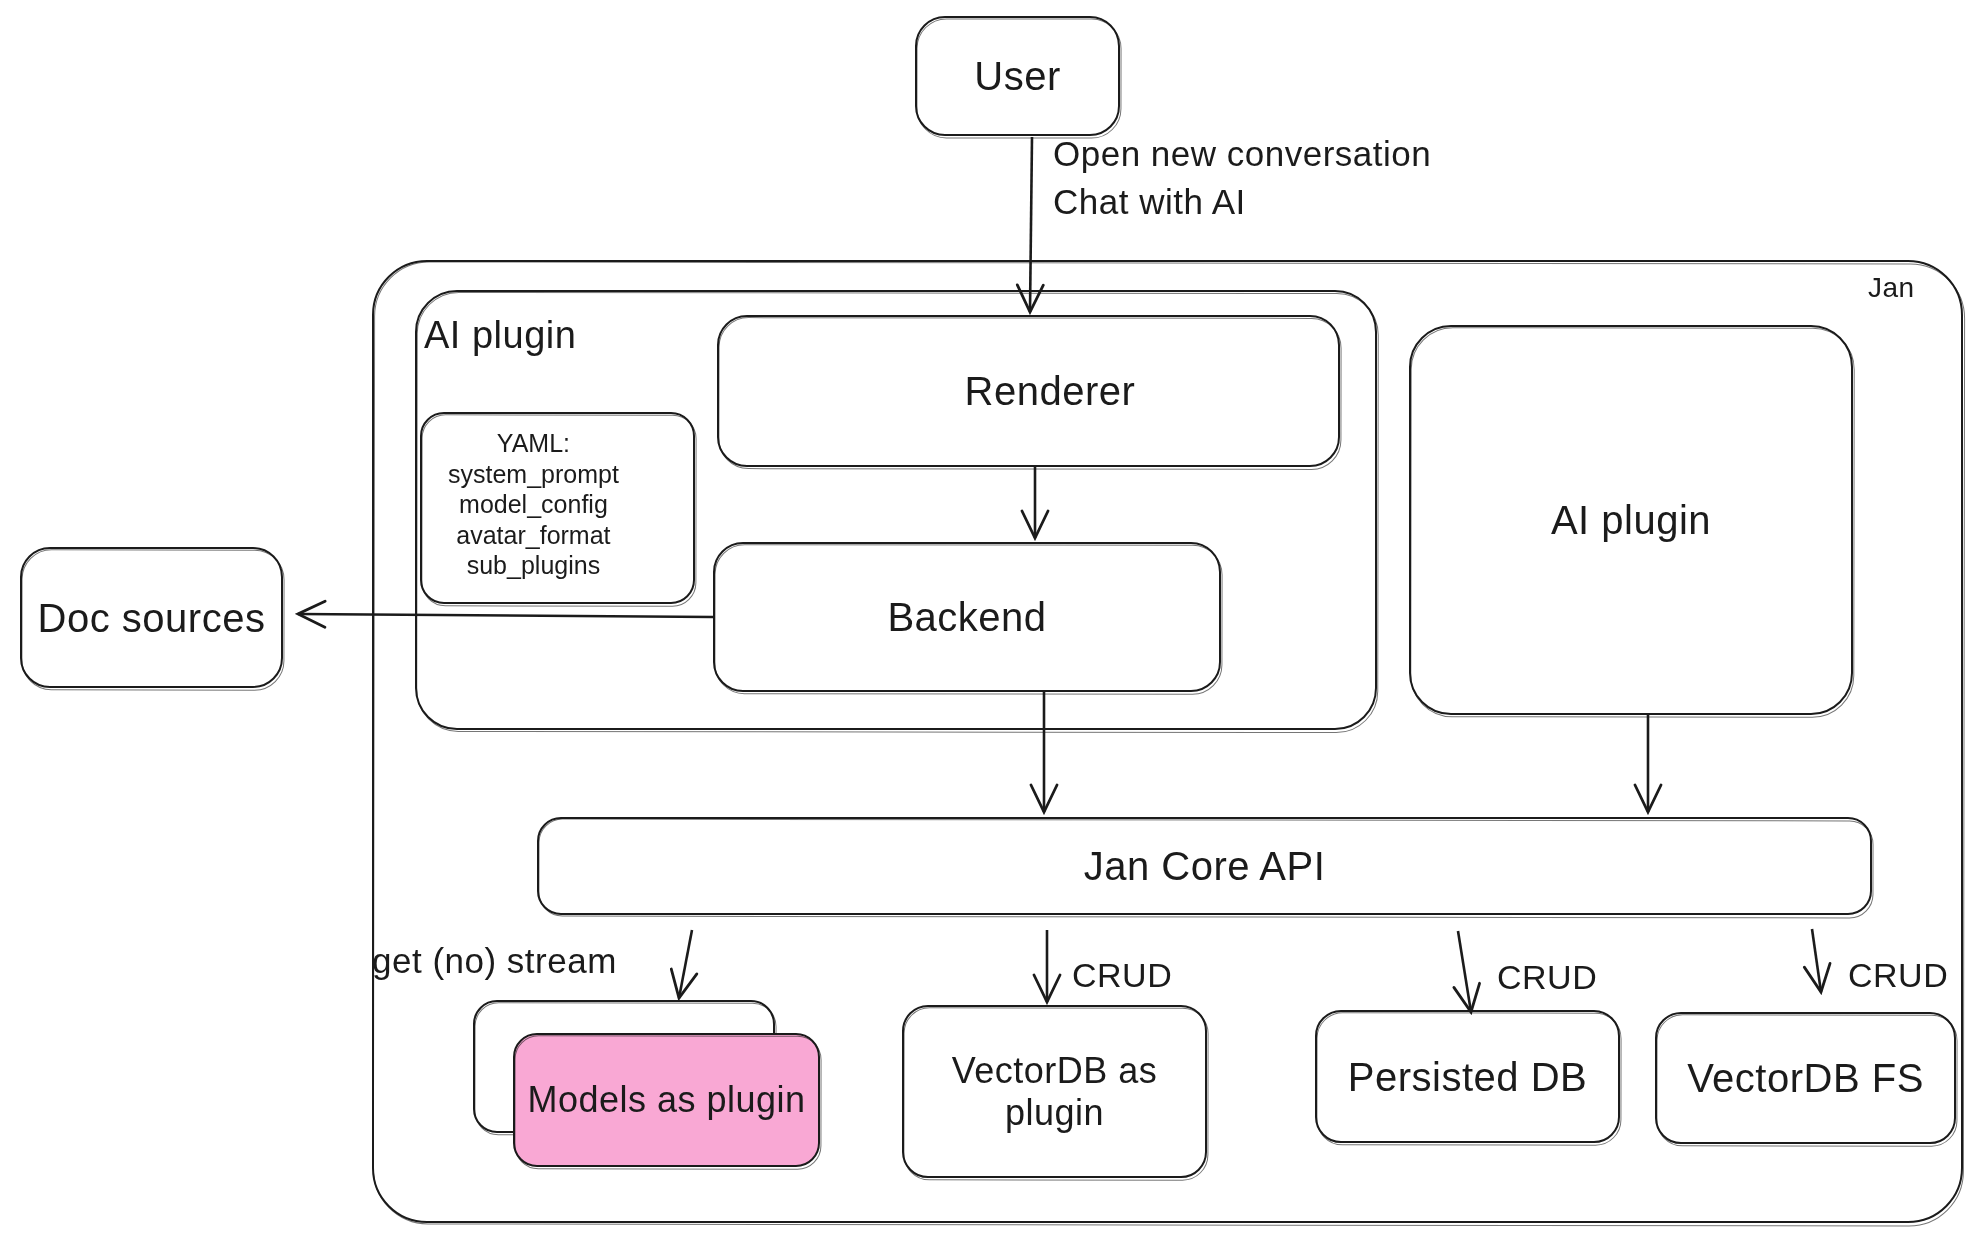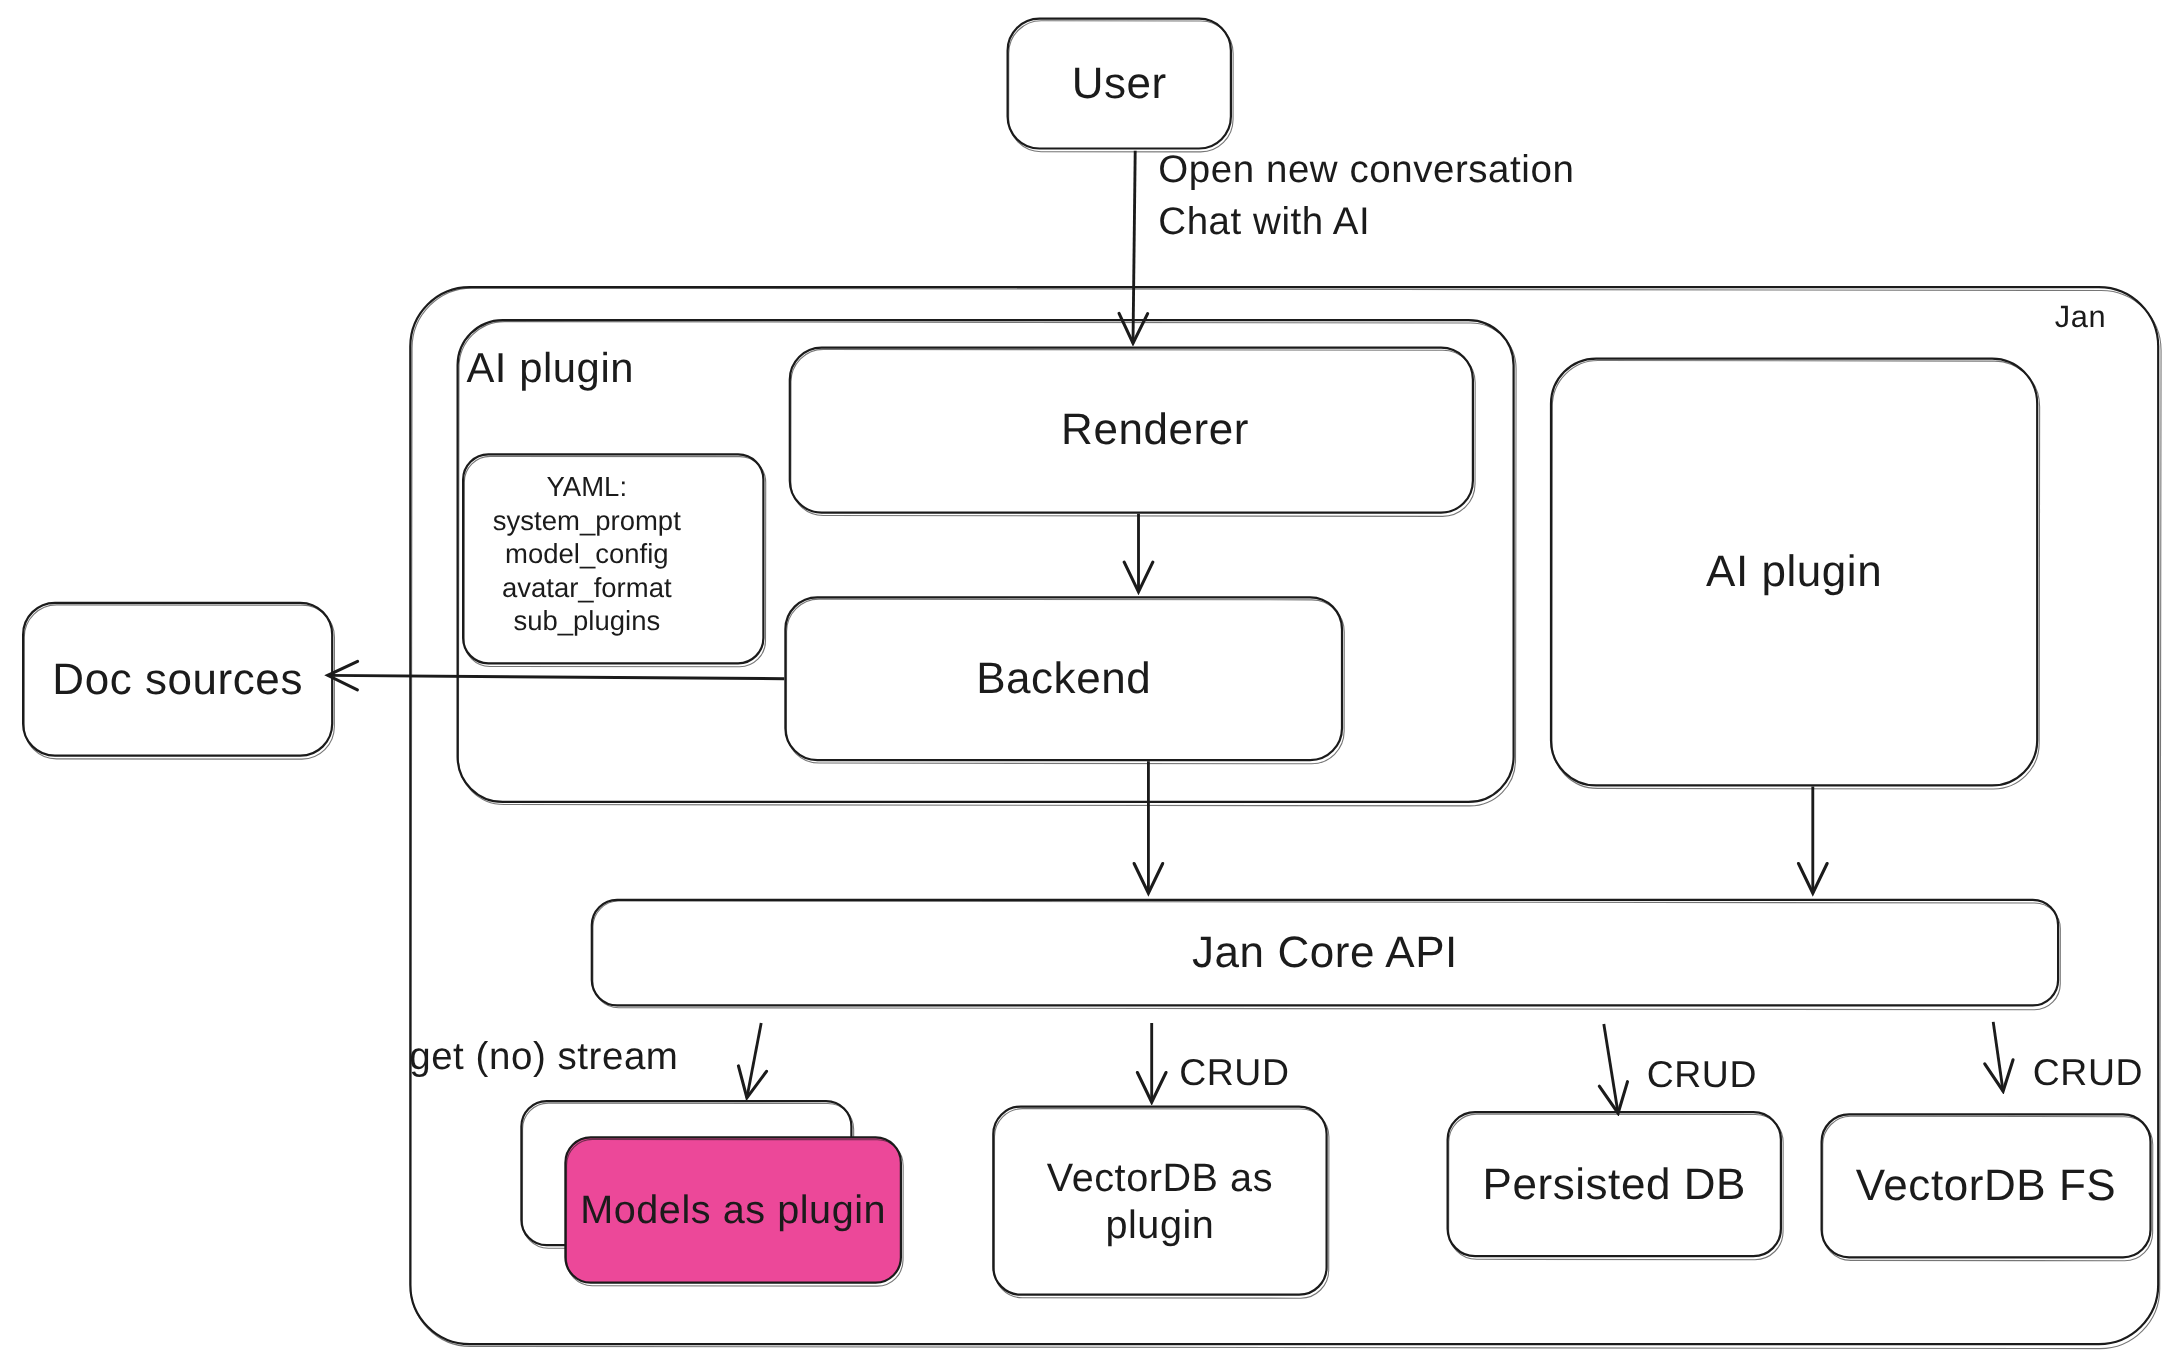--- a/index.html
+++ b/index.html
@@ -21,25 +21,25 @@
   .edges{position:absolute;left:0;top:0;width:1981px;height:1246px;pointer-events:none;}
 
   
   .user-box{left:915px;top:16px;width:205px;height:120px;}
   .jan-box{left:372px;top:260px;width:1591px;height:963px;border-radius:55px;}
   .ai-left-box{left:415px;top:290px;width:962px;height:440px;border-radius:42px;}
   .renderer-box{left:717px;top:315px;width:623px;height:152px;padding-left:43px;}
   .yaml-box{left:420px;top:412px;width:275px;height:192px;border-radius:24px;
             justify-content:flex-start;align-items:flex-start;}
   .backend-box{left:713px;top:542px;width:508px;height:150px;}
-  .doc-box{left:20px;top:547px;width:283px;height:141px;}
+  .doc-box{left:20px;top:547px;width:263px;height:141px;}
   .ai-right-box{left:1409px;top:325px;width:444px;height:390px;border-radius:42px;}
   .api-box{left:537px;top:817px;width:1335px;height:98px;border-radius:24px;}
   .models-back-box{left:473px;top:1000px;width:302px;height:133px;border-radius:24px;}
-  .models-front-box{left:513px;top:1033px;width:307px;height:134px;border-radius:24px;background:#ec4899;}
+  .models-front-box{left:513px;top:1033px;width:307px;height:134px;border-radius:24px;background:#f9a8d4;}
   .vectordb-box{left:902px;top:1005px;width:305px;height:173px;border-radius:26px;}
   .pdb-box{left:1315px;top:1010px;width:305px;height:133px;border-radius:26px;}
   .pfs-box{left:1655px;top:1012px;width:301px;height:132px;border-radius:26px;}
 
   .models-front-box .box-label,.vectordb-box .box-label{font-size:36px;}
   .yaml-text{padding:14px 0 0 26px;font-size:25px;line-height:1.22;text-align:center;}
   .yaml-text div{white-space:nowrap;}
 
   .jan-label{left:1868px;top:272px;font-size:28px;}
   .ai-left-label{left:424px;top:314px;font-size:38px;}

